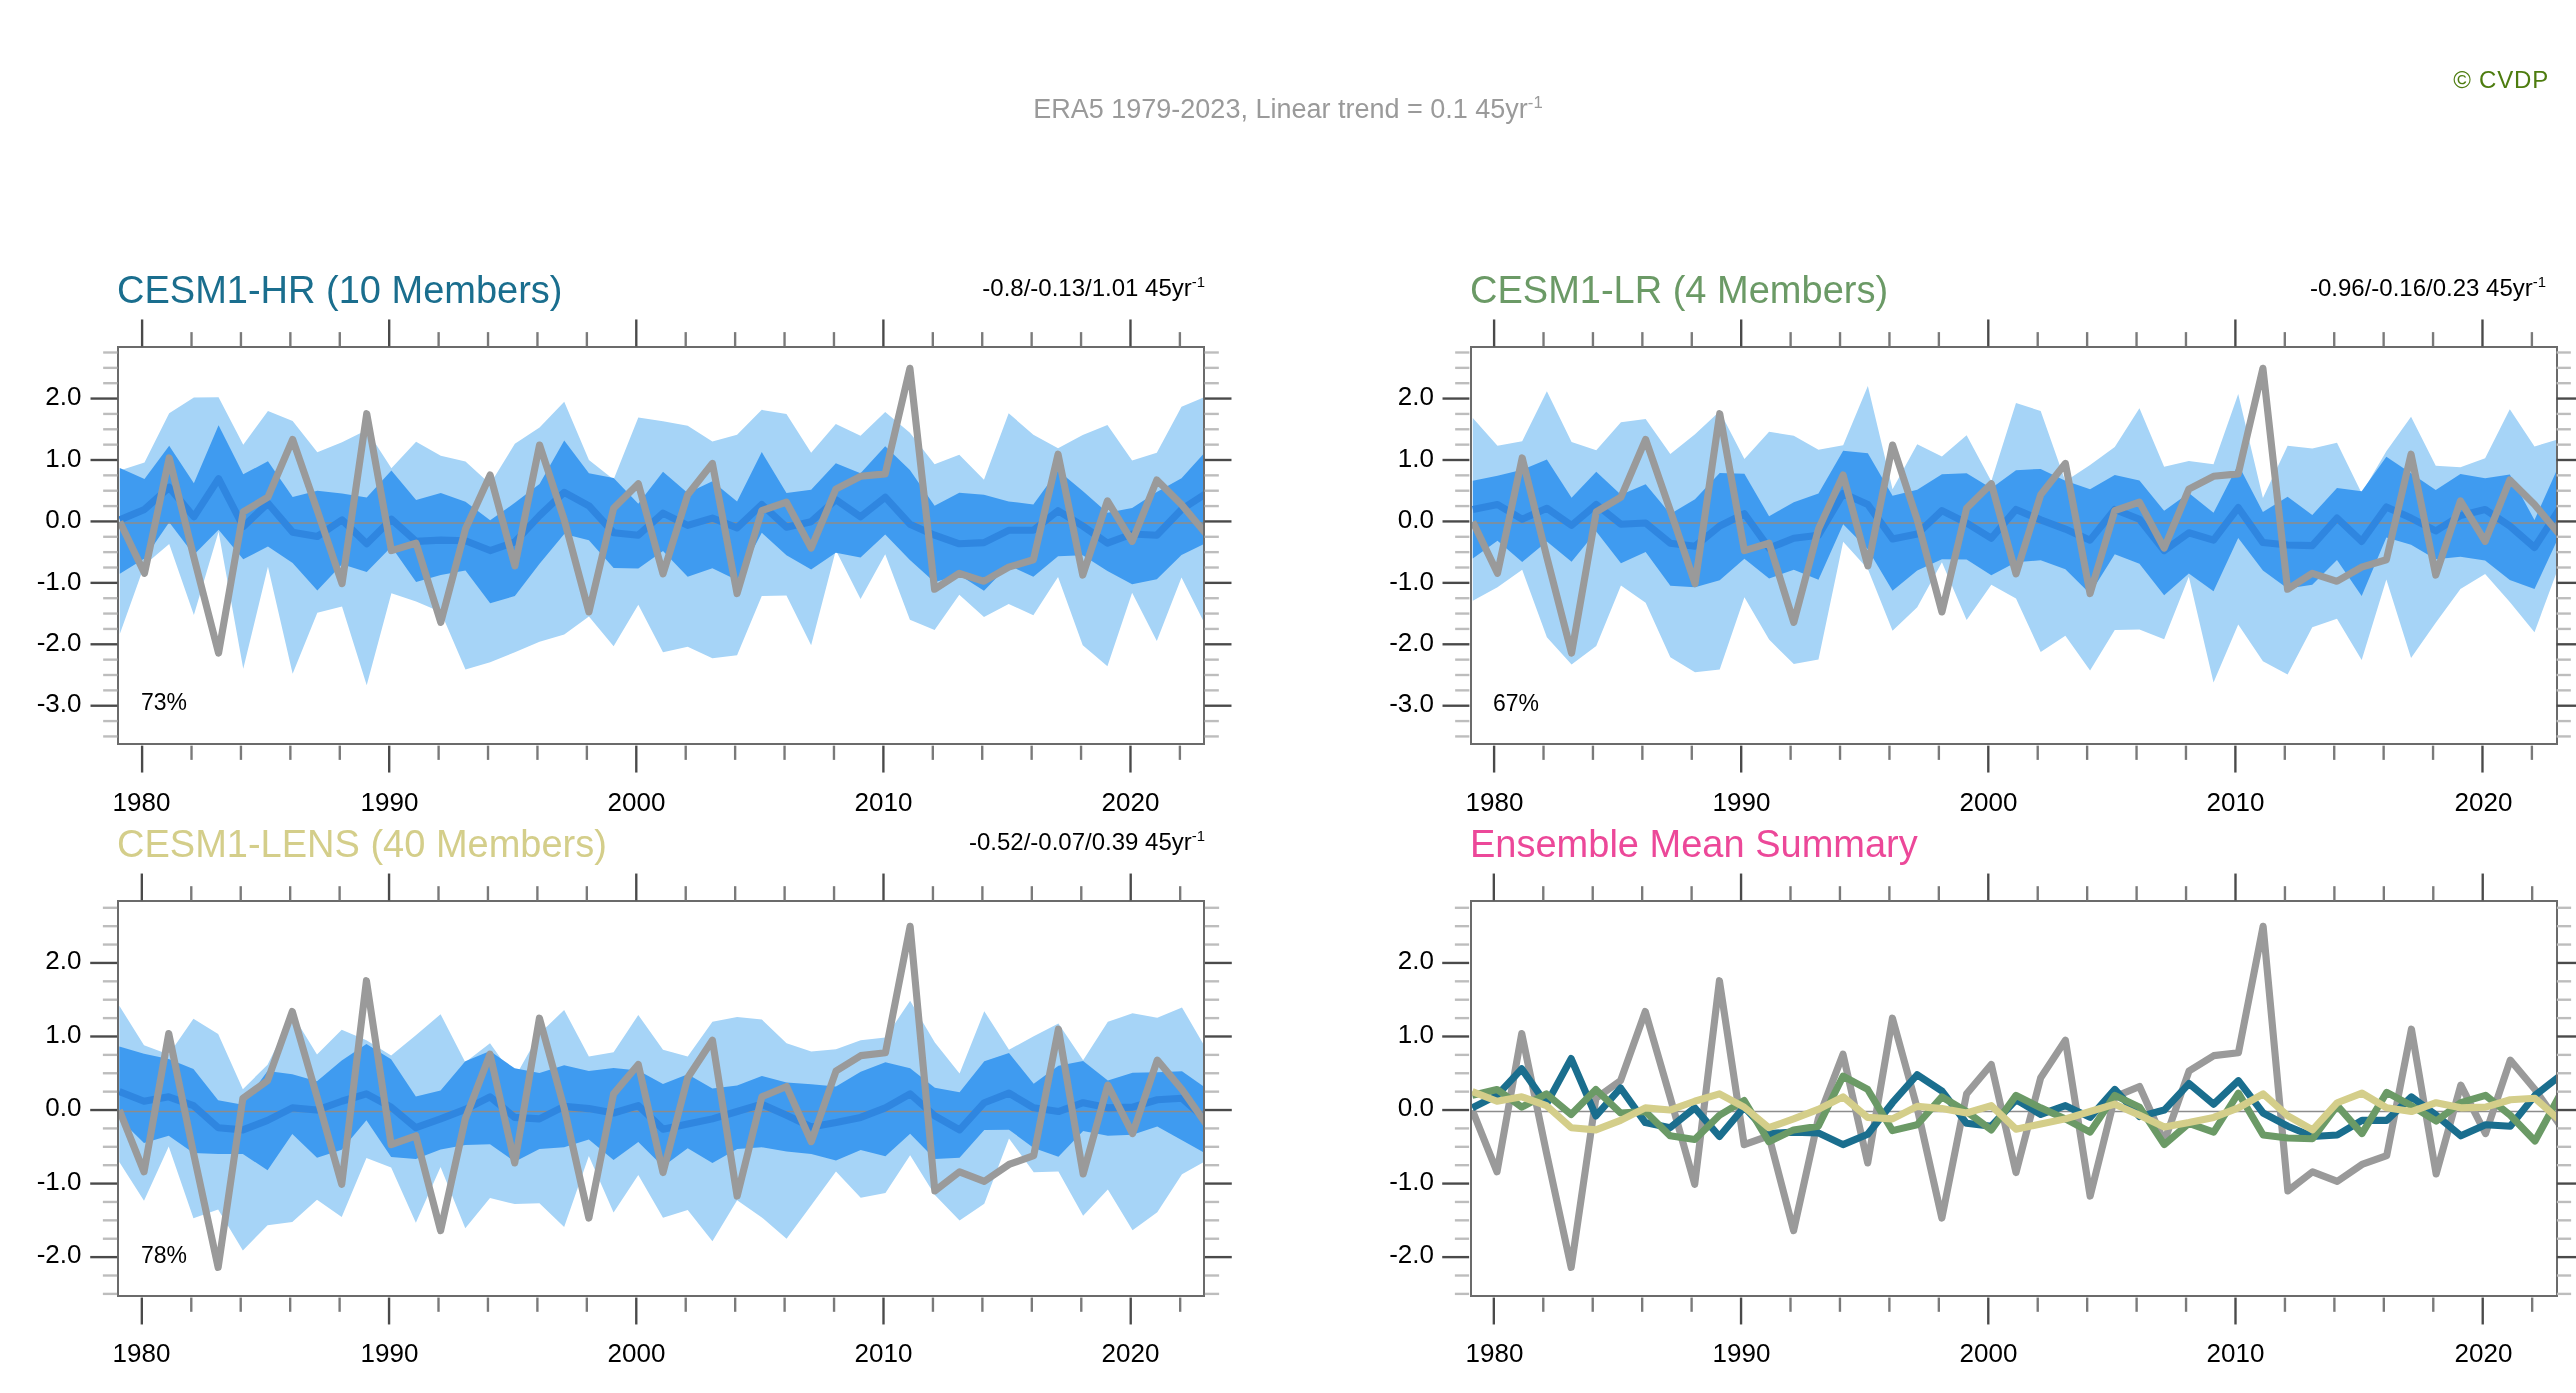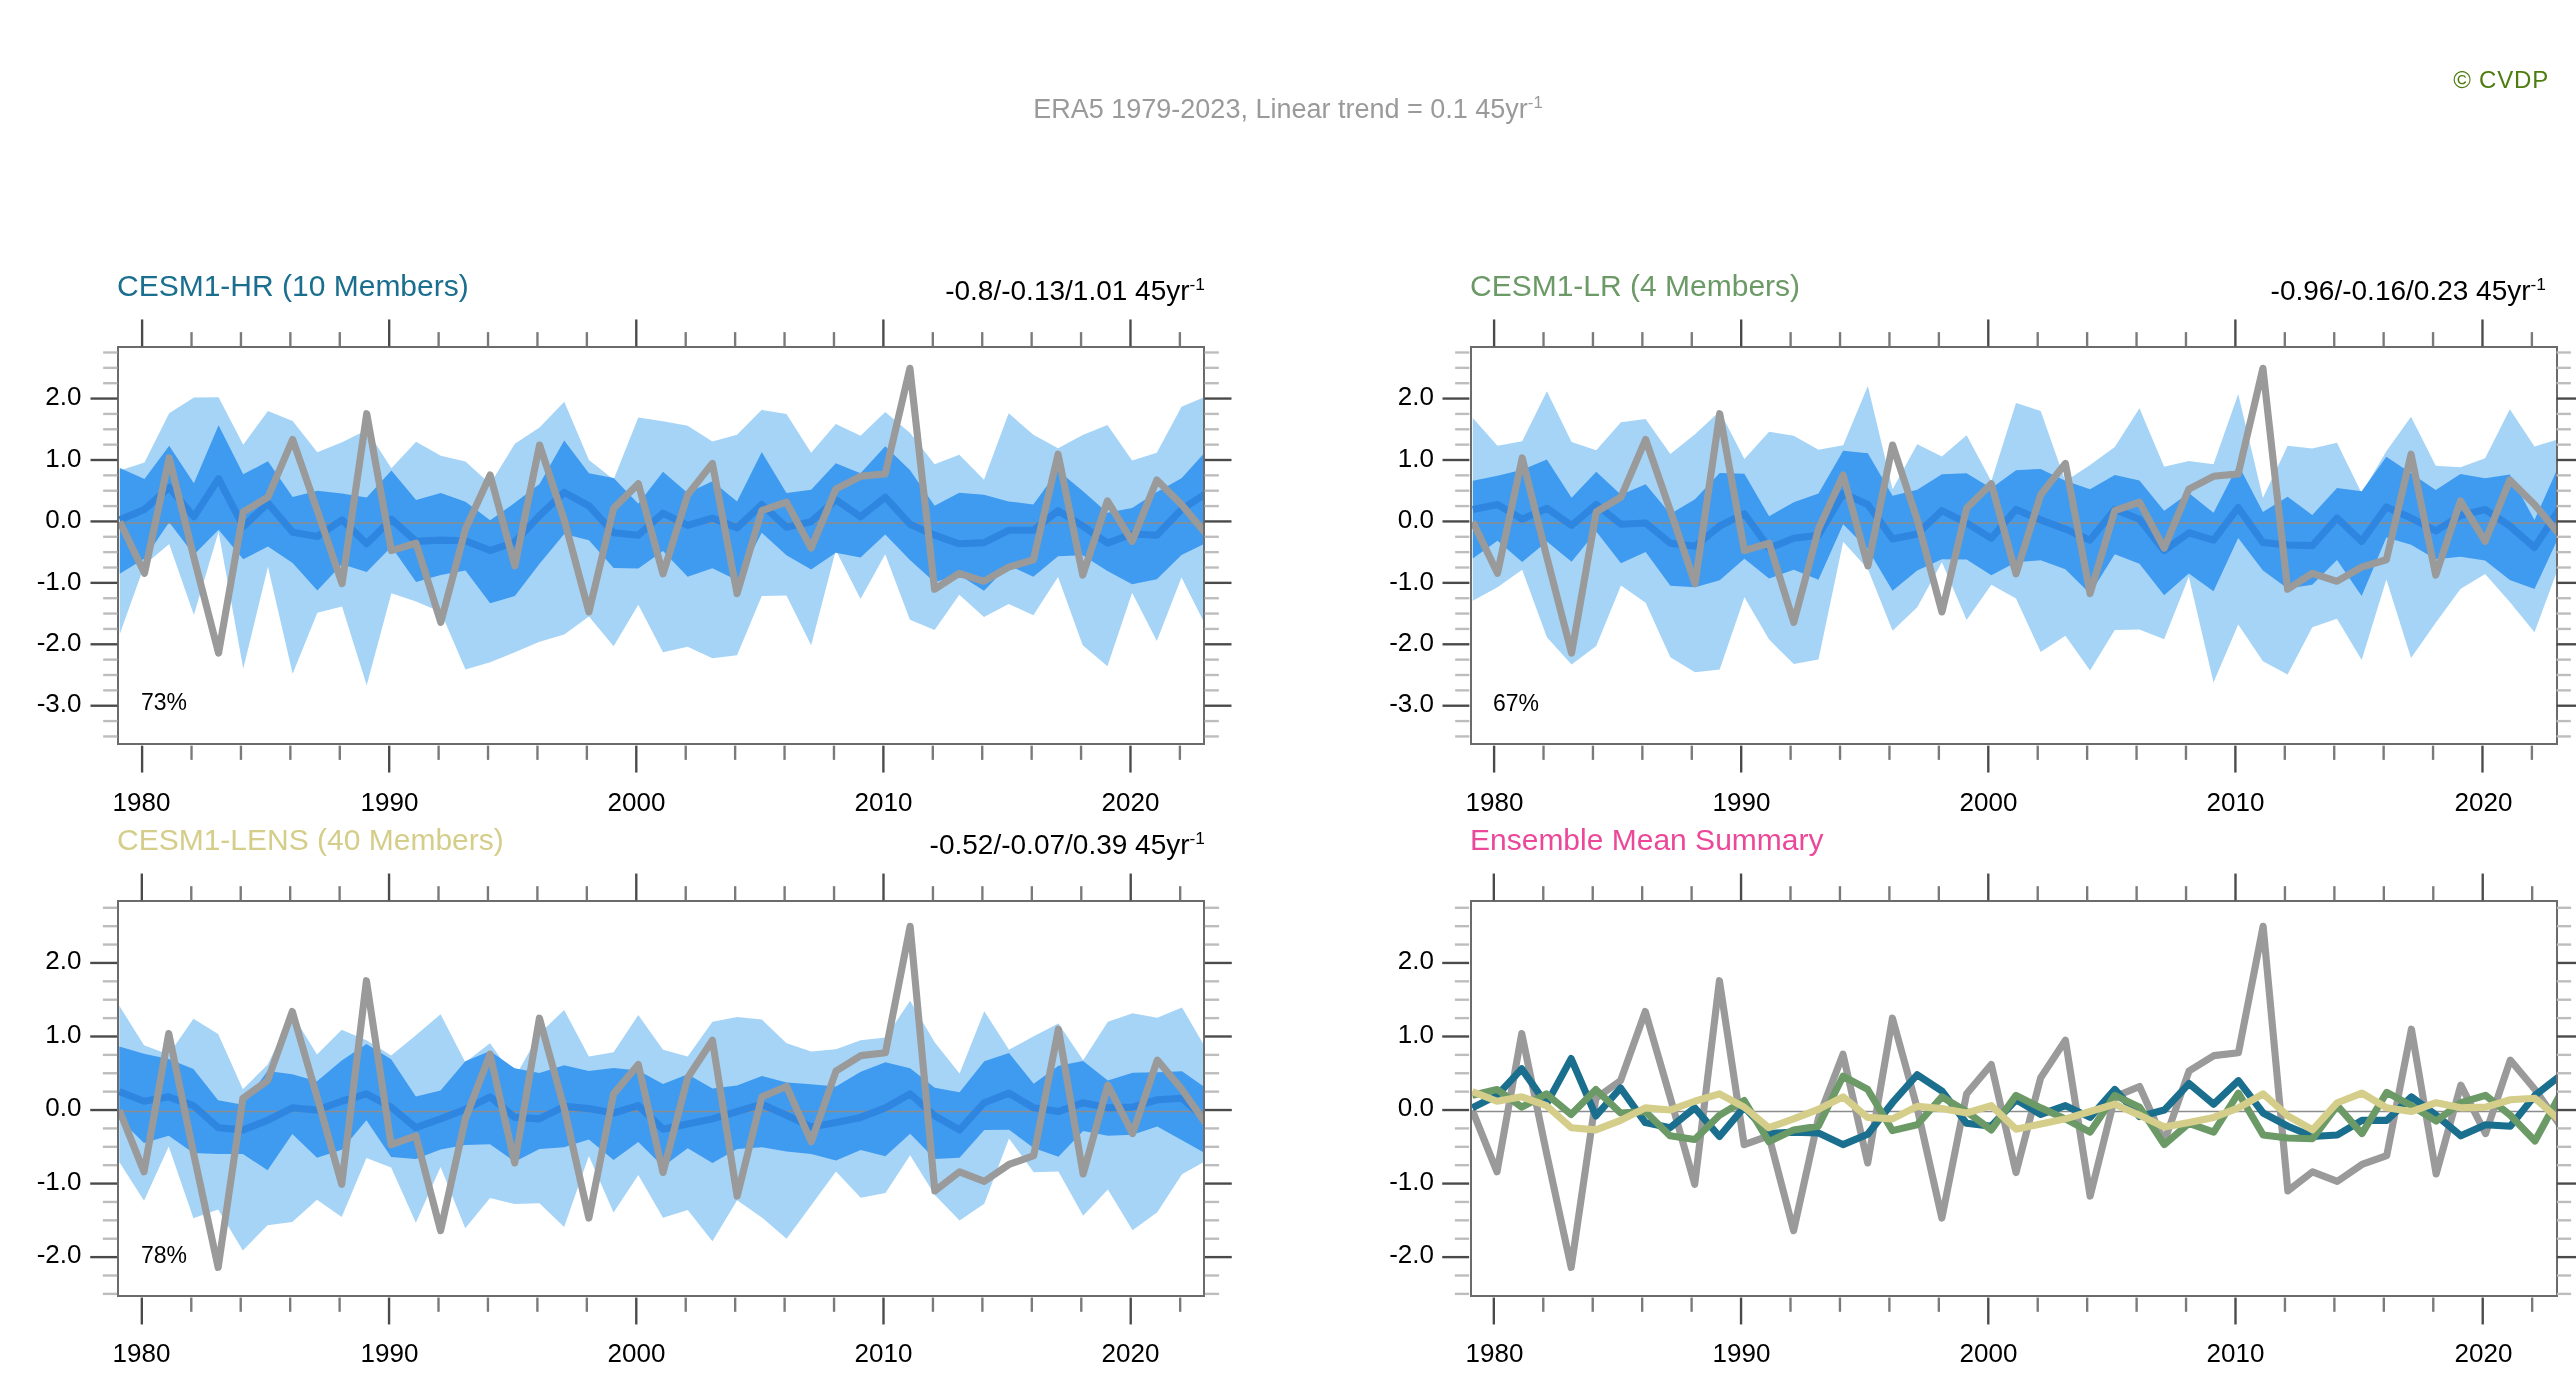--- a/index.html
+++ b/index.html
@@ -47,28 +47,28 @@
     letter-spacing: 0.8px;
     white-space: nowrap;
   }
 
   
   .panel { position: absolute; }
 
   .panel-title {
     position: absolute;
     left: 0; top: 0;
-    font-size: 30px;
+    font-size: 38px;
     white-space: nowrap;
     text-align: center;
   }
   .panel-trend {
     position: absolute;
     top: 4.7px;
-    font-size: 28px;
+    font-size: 24px;
     color: #000000;
     white-space: nowrap;
     text-align: right;
   }
   .panel-trend sup { font-size: 0.62em; vertical-align: super; }
 
   .plot-box {
     position: absolute;
     border: 2.4px solid #6b6b6b;
     background: #ffffff;

